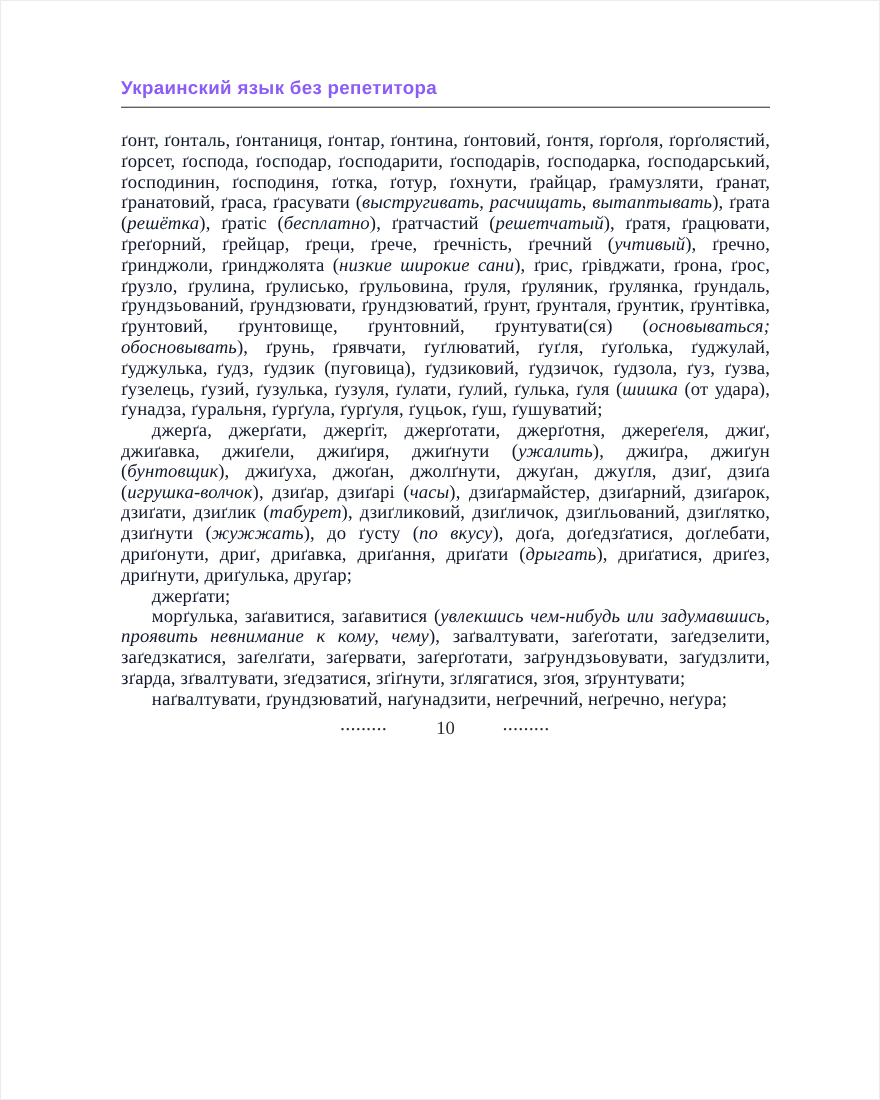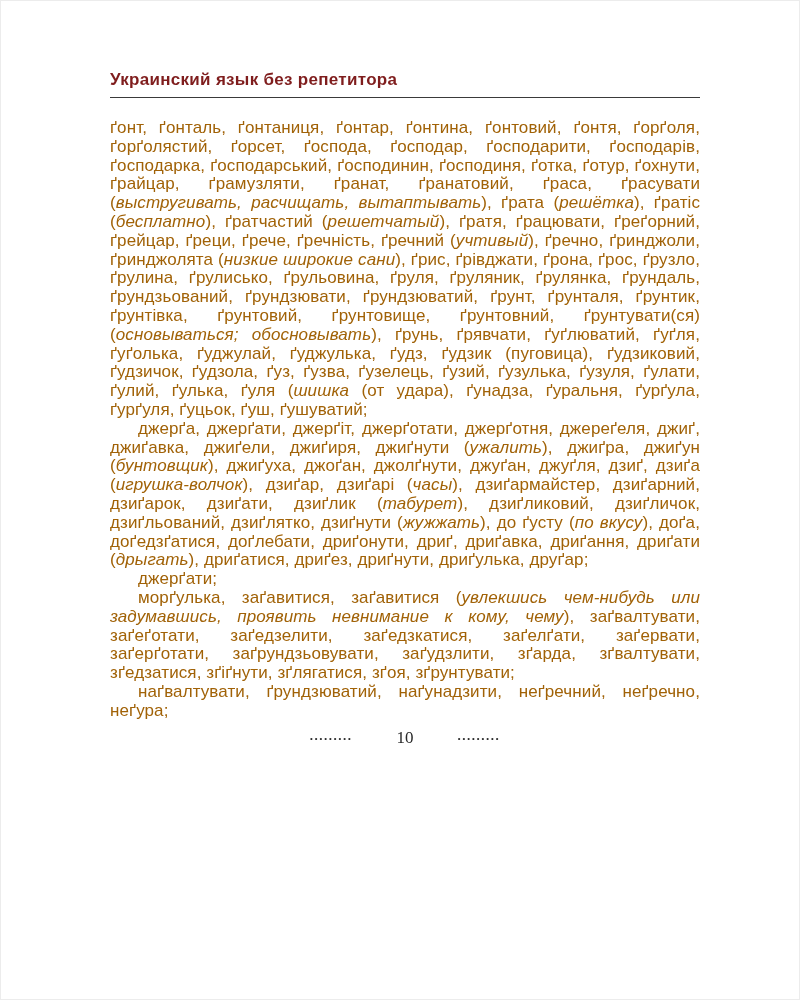--- a/index.html
+++ b/index.html
@@ -16,33 +16,33 @@
     padding: 70px 100px 0 110px;
     box-shadow: inset 0 0 0 1px #ececec;
     overflow: hidden;
   }
   .header h1 {
     margin: 0 0 7px 0;
     font-family: "Liberation Sans", sans-serif;
     font-weight: bold;
     font-size: 17px;
     letter-spacing: 0.3px;
-    color: #7f1d1d;
+    color: #8b5cf6;
   }
   .header-rule {
     border: 0;
     border-top: 1.6px solid #3a3a3a;
     margin: 0;
   }
   .body-text {
     margin-top: 21px;
-    font-family: Liberation Sans, sans-serif;
+    font-family: Liberation Serif, serif;
     font-size: 17px;
     line-height: 18.8px;
-    color: #a16207;
+    color: #0f172a;
     text-align: justify;
     letter-spacing: 0.1px;
   }
   .body-text p {
     margin: 0;
   }
   .body-text p.indent {
     text-indent: 28px;
   }
   .it {

